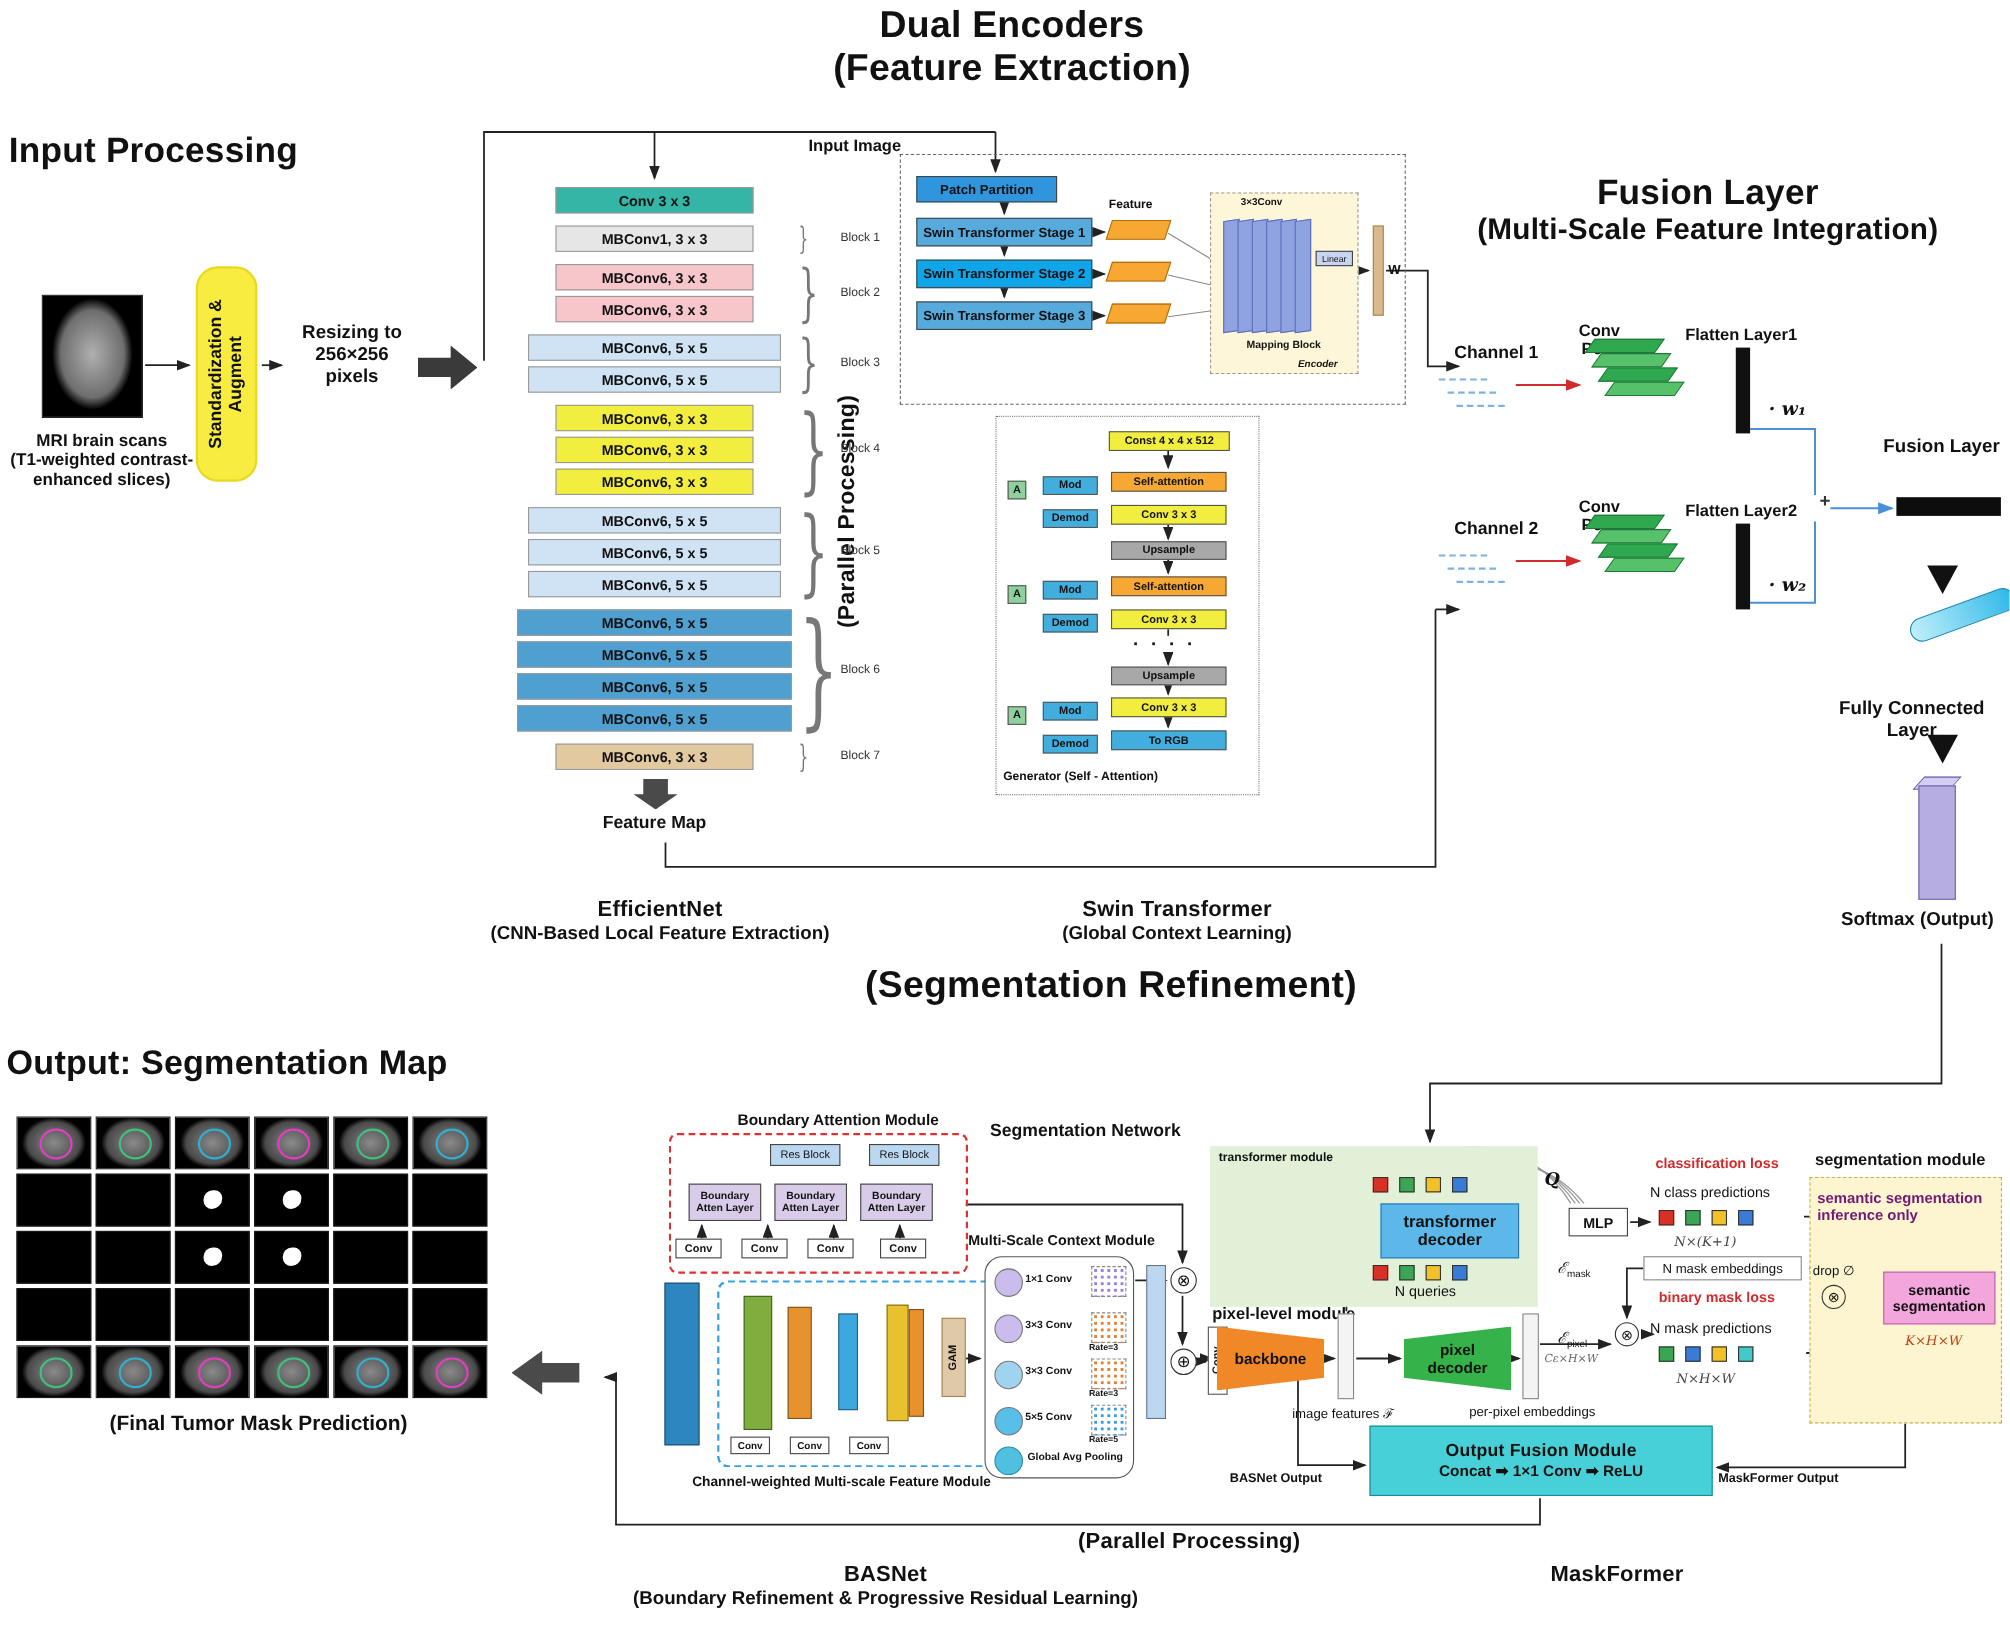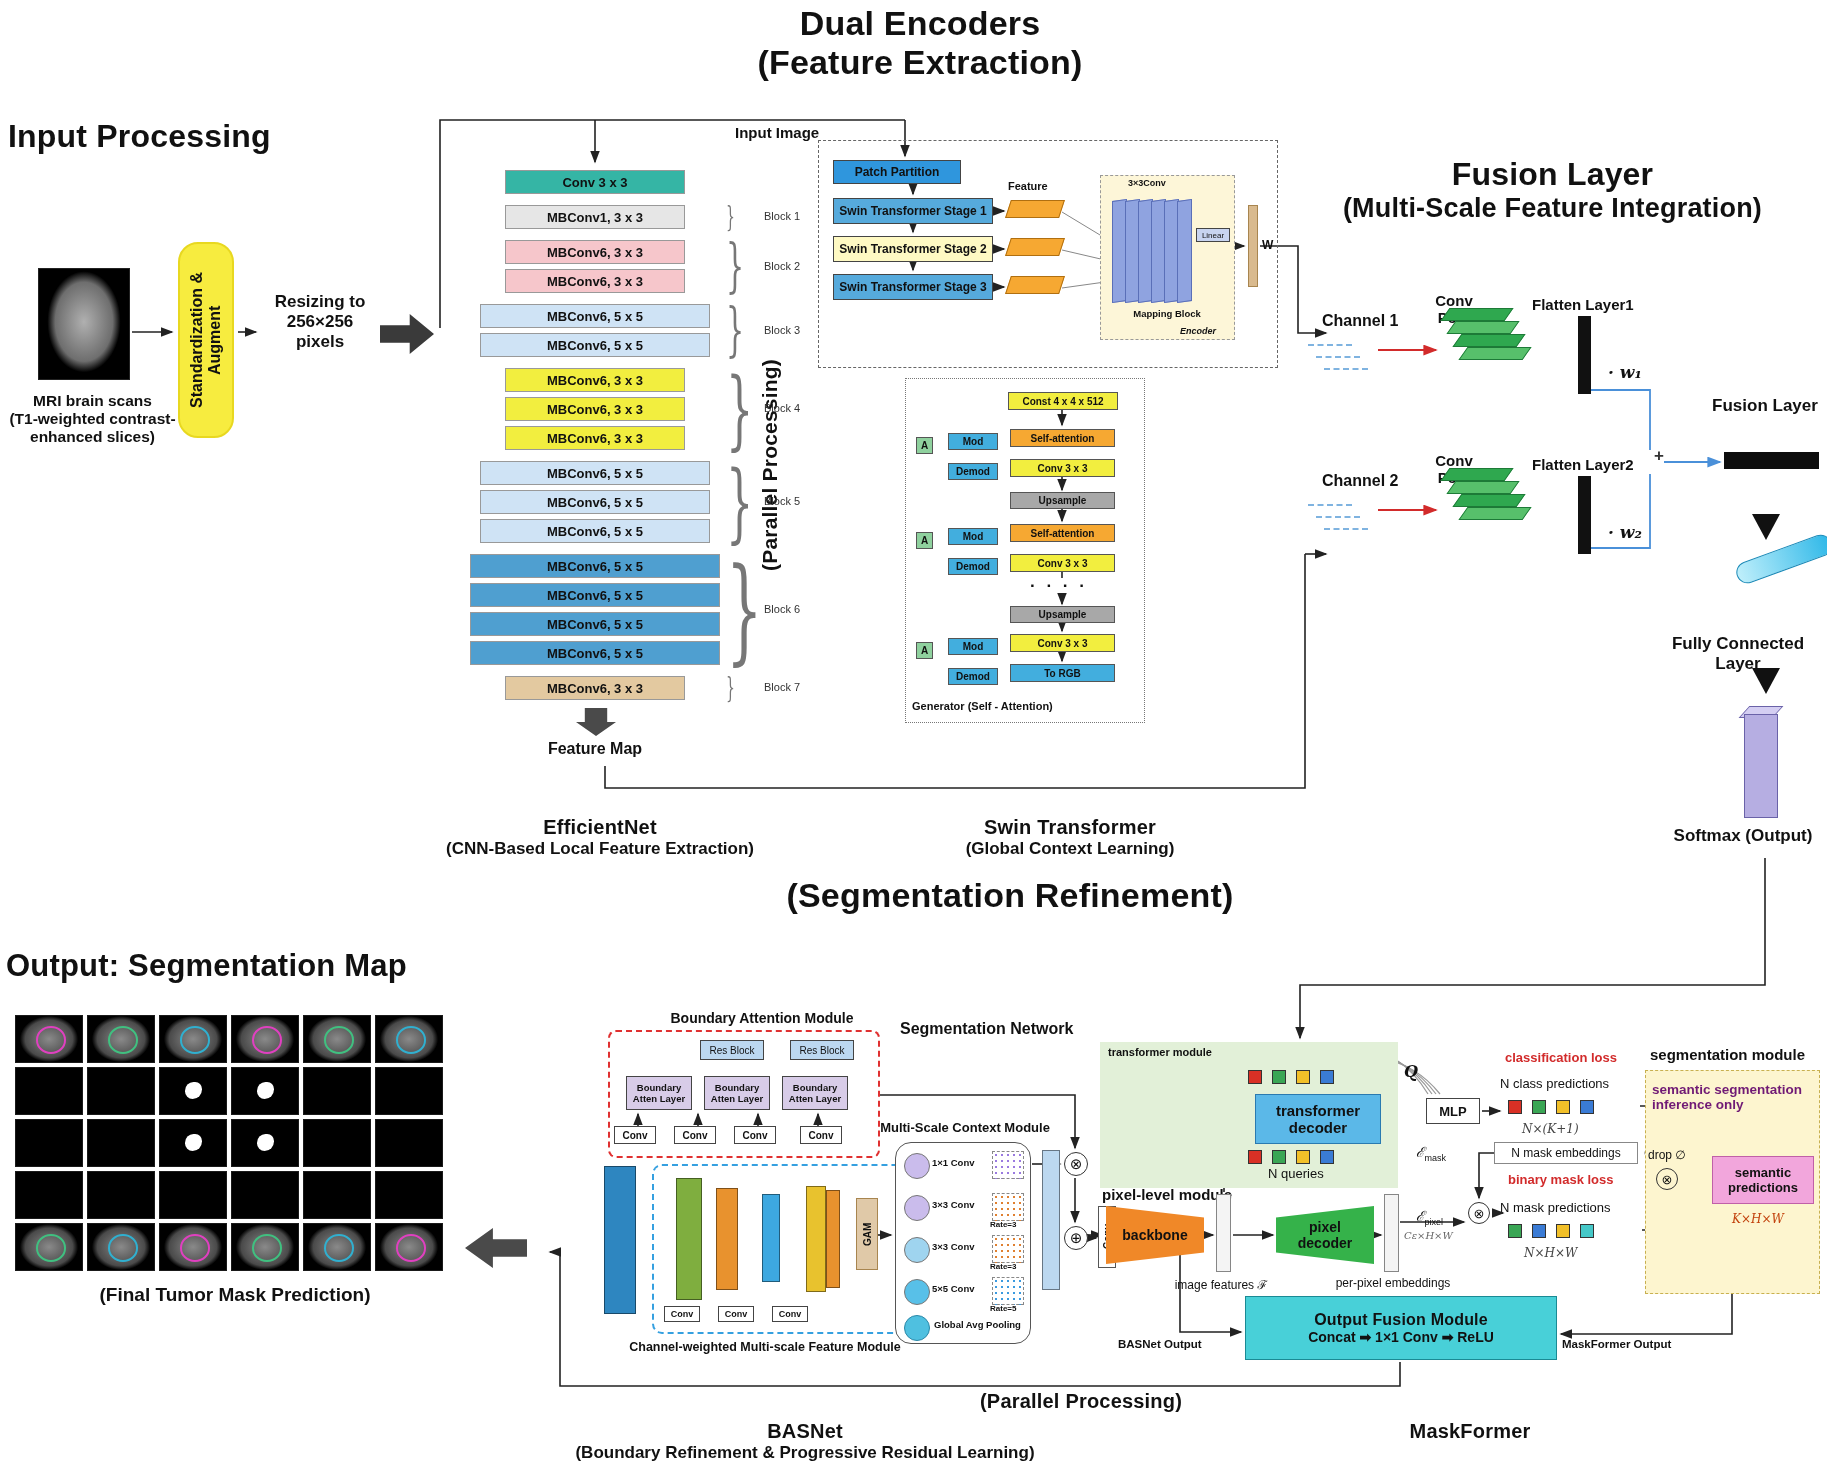--- a/index.html
+++ b/index.html
@@ -153,21 +153,21 @@
   <div class="lbl c" style="left:420px;top:816px;width: 360px;">
     <div class="hdr" style="font-size:20px;">EfficientNet</div>
     <div style="font-size:17px;font-weight:800;">(CNN-Based Local Feature Extraction)</div>
   </div>
 
   <div class="abs vtext hdr" style="left:752px;top:330px;width:36px;height:270px;font-size:21px;">(Parallel Processing)</div>
 
   <div class="abs" style="left:818px;top:140px;width:460px;height:228px;border:1.5px dashed #666;"></div>
   <div class="box b" style="left:833px;top:160px;width:128px;height:24px;background:#2f96dd;font-size:12px;">Patch Partition</div>
   <div class="box b" style="left:833px;top:198px;width:160px;height:26px;background:#56aadc;font-size:12px;">Swin Transformer Stage 1</div>
-  <div class="box b" style="left:833px;top:236px;width:160px;height:26px;background:#fef9c3;font-size:12px;">Swin Transformer Stage 2</div>
+  <div class="box b" style="left:833px;top:236px;width:160px;height:26px;background:#0ea5e9;font-size:12px;">Swin Transformer Stage 2</div>
   <div class="box b" style="left:833px;top:274px;width:160px;height:26px;background:#56aadc;font-size:12px;">Swin Transformer Stage 3</div>
   <div class="lbl b" style="left:1008px;top:180px;font-size:11px;">Feature</div>
   <div class="par" style="left:1008px;top:200px;"></div>
   <div class="par" style="left:1008px;top:238px;"></div>
   <div class="par" style="left:1008px;top:276px;"></div>
   <div class="abs" style="left:1100px;top:175px;width:135px;height:165px;background:#fdf6d8;border:1.2px dashed #999;"></div>
   <div class="lbl b" style="left:1128px;top:178px;font-size:9px;">3×3Conv</div>
   <div class="box" style="left:1196px;top:228px;width:34px;height:14px;background:#c8d4f0;font-size:8px;">Linear</div>
   <div class="lbl c b" style="left:1102px;top:308px;width:130px;font-size:9.5px;">Mapping Block</div>
   <div class="lbl b" style="left:1180px;top:326px;font-size:9px;font-style:italic;">Encoder</div>
@@ -336,21 +336,21 @@
   <div class="lbl b" style="left:1650px;top:1046px;font-size:15px;">segmentation module</div>
   <div class="abs" style="left:1645px;top:1070px;width:175px;height:224px;background:#fdf5cf;border:1.5px dashed #c8b050;"></div>
   <div class="lbl b" style="left:1652px;top:1082px;width:162px;font-size:13.5px;color:#701a75;">
     <div>semantic segmentation</div>
     <div>inference only</div>
   </div>
   <div class="lbl" style="left:1648px;top:1148px;font-size:12px;">drop ∅</div>
   <div class="circ" style="left:1656px;top:1168px;width:22px;height:22px;font-size:13px;background:#fdf5cf;">⊗</div>
   <div class="box b" style="left:1712px;top:1156px;width:102px;height:48px;background:#f2a6dc;border:1px solid #c060a8;font-size:13px;flex-direction:column;">
     <div>semantic</div>
-    <div>predictions</div>
+    <div>segmentation</div>
   </div>
   <div class="lbl ser" style="left:1732px;top:1212px;font-size:12px;color:#c2410c;">K×H×W</div>
 
   <div class="box" style="left:1245px;top:1296px;width:312px;height:64px;background:#48d0d8;border:1.5px solid #1a8a94;flex-direction:column;">
     <div class="hdr" style="font-size:16px;">Output Fusion Module</div>
     <div class="b" style="font-size:14px;font-weight:800;">Concat ➡ 1×1 Conv ➡ ReLU</div>
   </div>
   <div class="lbl b" style="left:1118px;top:1338px;font-size:11.5px;">BASNet Output</div>
   <div class="lbl b" style="left:1562px;top:1338px;font-size:11.5px;">MaskFormer Output</div>
   <div class="lbl hdr" style="left:980px;top:1390px;font-size:20px;">(Parallel Processing)</div>

